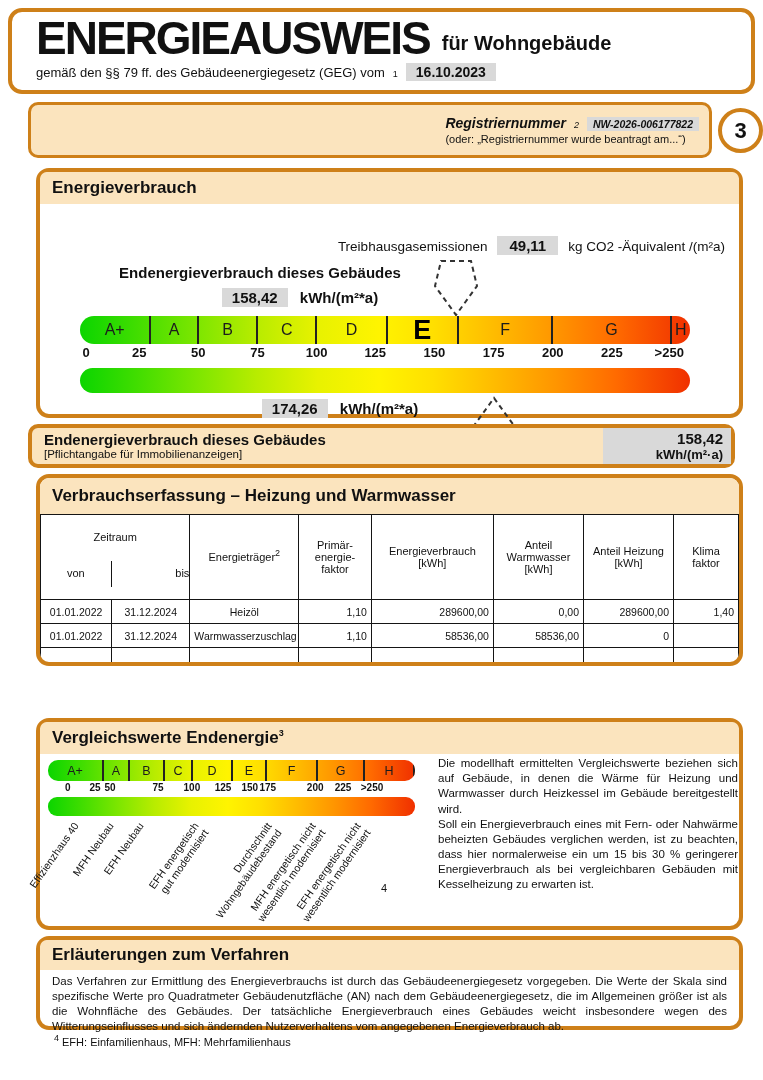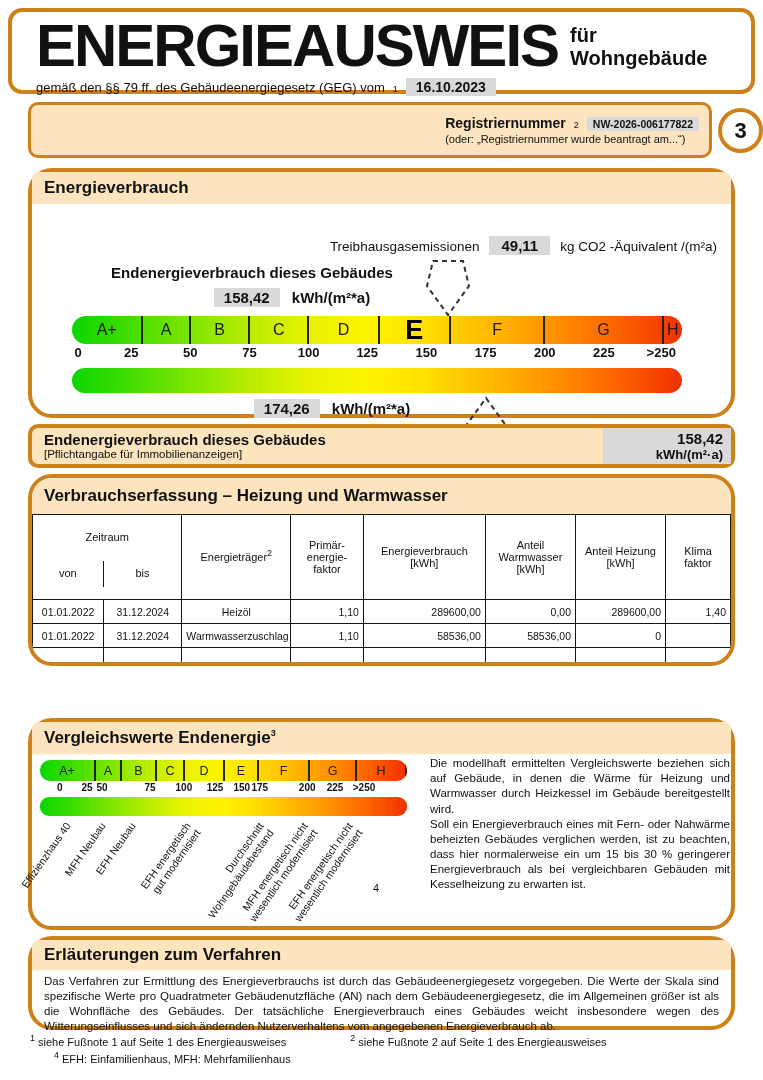--- a/index.html
+++ b/index.html
@@ -6,41 +6,41 @@
   html,body { background:#fff; }
   .page { position:relative; width:763px; height:1080px; background:#fff;
           font-family:"Liberation Sans","DejaVu Sans",sans-serif; color:#111; overflow:hidden; }
   sup { font-size:9px; vertical-align:super; line-height:0; }
   .graybox { background:#D9D9D9; padding:0 8px; font-weight:bold; }
 
   
   .hdr-box { position:absolute; left:8px; top:8px; width:747px; height:86px;
              border:4px solid #CE8019; border-radius:14px; padding:2px 24px; background:#fff; }
   .hdr-title-row { display:flex; align-items:flex-end; }
-  .hdr-title { font-size:60px; font-weight:bold; letter-spacing:-2px; line-height:1.05; }
+  .hdr-title { font-size:46px; font-weight:bold; letter-spacing:-2px; line-height:1.05; }
   .hdr-suffix { font-size:20px; font-weight:bold; margin-left:12px; padding-bottom:7px; }
   .hdr-law { display:flex; align-items:baseline; gap:8px; font-size:13px; margin-top:1px; }
   .hdr-law .graybox { font-size:14px; padding:1px 10px; }
 
   
   .sec2-wrap { position:absolute; left:28px; top:102px; width:735px; height:58px; }
   .sec2 { width:684px; height:56px; background:#FBE4BE; border:3px solid #CE8019; border-radius:10px;
           display:flex; align-items:center; padding:0 10px 0 14px; }
   .sec2-title { font-size:17px; font-weight:bold; }
   .sec2-right { margin-left:auto; text-align:left; }
-  .reg-line1 { display:flex; align-items:baseline; gap:8px; font-size:14px; }
+  .reg-line1 { display:flex; align-items:baseline; gap:8px; font-size:14px;font-style:italic; }
   .reg-label { font-weight:bold; }
   .reg-num { font-size:10.5px; padding:1px 6px; }
   .reg-line2 { font-size:11px; margin-top:2px; }
   .page-circle { position:absolute; right:0; top:6px; width:45px; height:45px; border-radius:50%;
                  border:4px solid #CE8019; background:#fff; display:flex; align-items:center;
                  justify-content:center; font-size:22px; font-weight:bold; }
 
   
-  .panel { position:absolute; left:28px; width:707px; border:4px solid #CE8019; border-radius:24px;
+  .panel { position:absolute; left:36px; width:707px; border:4px solid #CE8019; border-radius:13px;
            background:#fff; }
   .panel-title { background:#FBE4BE; padding:6px 12px; font-size:17px; font-weight:bold;
                  border-radius:7px 7px 0 0; }
 
   
   .panel-energy { top:168px; height:250px; }
   .panel-energy .inner { position:relative; height:100%; }
   .ghg-line { position:absolute; top:32px; right:14px; display:flex; align-items:baseline; gap:10px; font-size:13.5px;margin-left:16px; }
   .ghg-line .graybox { font-size:15px; padding:1px 12px; }
   .fe-label { position:absolute; top:60px; left:50px; width:340px; text-align:center; font-size:15px; font-weight:bold; }
@@ -82,21 +82,21 @@
   .panel-table .panel-title { padding:8px 12px; }
   table.vtab { width:100%; border-collapse:collapse; table-layout:fixed; }
   .vtab th, .vtab td { border:1.5px solid #151515; font-weight:normal; overflow:hidden; }
   .vtab thead th { height:48px; font-size:11px; text-align:center; vertical-align:middle; white-space:pre-line; }
   .vtab tbody td { height:24px; font-size:10.5px; padding:0 4px; }
   .th-time { padding:0; vertical-align:top; }
   .zt { padding-top:4px; text-align:center; }
   .vonbis { display:flex; margin-top:6px; }
   .vonbis span { display:block; padding-top:6px; text-align:center; }
   .vonbis .v1 { width:47.6%; border-right:1.5px solid #151515; height:26px; }
-  .vonbis .v2 { width:52.4%; }
+  .vonbis .v2 { width:52.4%;text-align:right; }
   .td-c { text-align:center; } .td-r { text-align:right; }
 
   
   .panel-compare { top:718px; height:212px; }
   .cmp-body { position:relative; height:168px; }
   .cmp-bands { position:absolute; left:8px; top:6px; width:367px; height:21px; border-radius:10px;
                display:flex; overflow:hidden; }
   .cmp-bands .band { font-size:12.5px; border-right:2px solid #222; }
   .s0{width:15.3%}.s1{width:7%}.s2{width:9.6%}.s3{width:7.6%}.s4{width:10.9%}
   .s5{width:9.3%}.s6{width:13.9%}.s7{width:12.8%}.s8{width:13.6%}
@@ -403,21 +403,17 @@
     </div>
   </div>
 
   <div class="panel panel-explain">
     <div class="panel-title">Erläuterungen zum Verfahren</div>
     <p>Das Verfahren zur Ermittlung des Energieverbrauchs ist durch das Gebäudeenergiegesetz vorgegeben. Die Werte der Skala sind spezifische Werte pro Quadratmeter Gebäudenutzfläche (AN) nach dem Gebäudeenergiegesetz, die im Allgemeinen größer ist als die Wohnfläche des Gebäudes. Der tatsächliche Energieverbrauch eines Gebäudes weicht insbesondere wegen des Witterungseinflusses und sich ändernden Nutzerverhaltens vom angegebenen Energieverbrauch ab.</p>
   </div>
 
   <div class="footnotes">
     <div class="fn-line">
-      <span class="fn-item"><sup>1</sup><span>siehe Fußnote 1 auf Seite 1 des Energieausweises</span></span>
-      <span class="fn-item fn-gap1"><sup>2</sup><span>siehe Fußnote 2 auf Seite 1 des Energieausweises</span></span>
-    </div>
-    <div class="fn-line">
       <span class="fn-item fn-gap2"><sup>4</sup><span>EFH: Einfamilienhaus, MFH: Mehrfamilienhaus</span></span>
     </div>
   </div>
 
 </div>
 
 </body></html>

